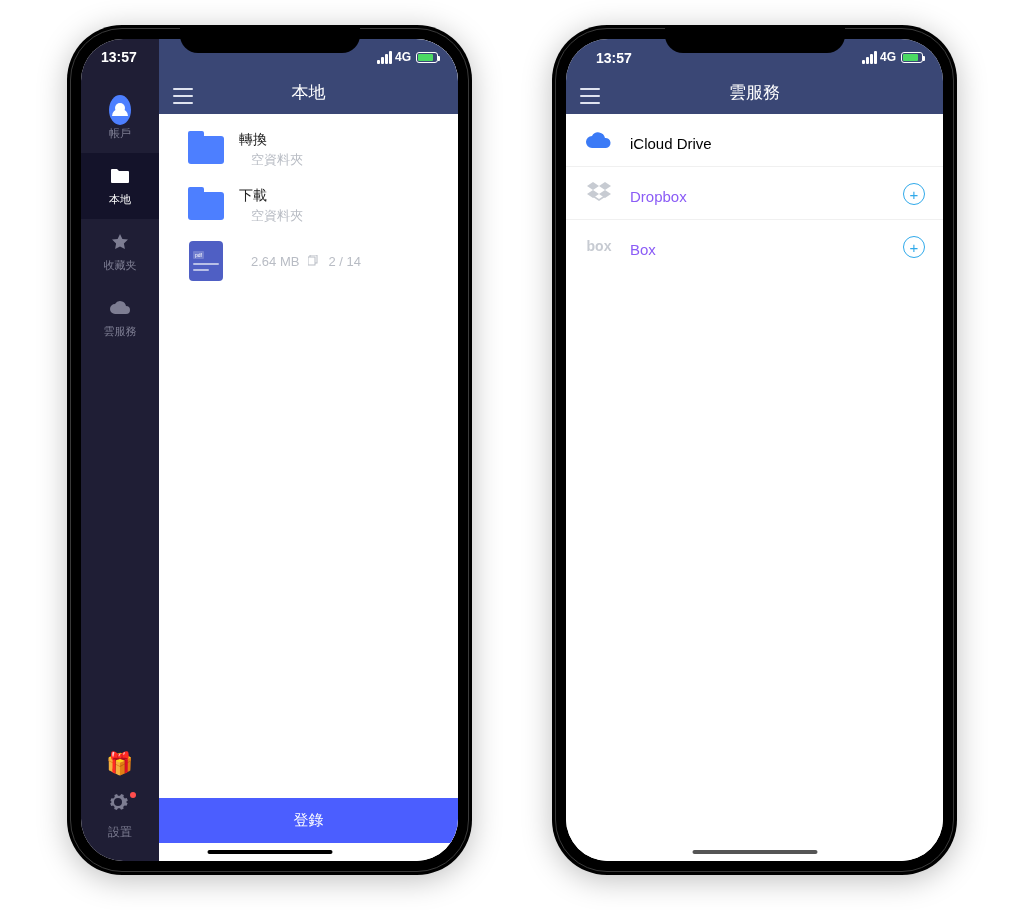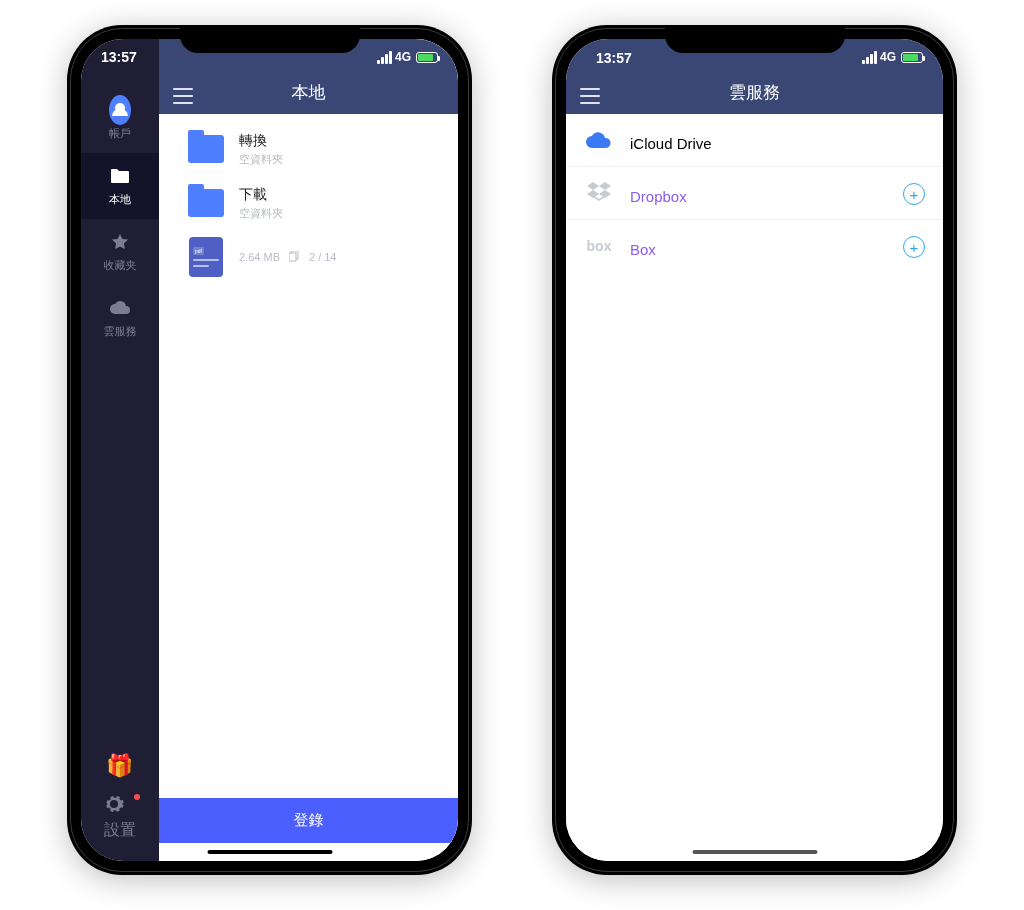--- a/index.html
+++ b/index.html
@@ -284,25 +284,26 @@
       flex: 1;
       display: flex;
       flex-direction: column;
       gap: 2px;
     }
     .file-name {
       font-size: 14px;
       color: #222;
     }
     .file-meta {
-      font-size: 11px;
+      font-size: 13px;
       color: #b8bcc4;
       display: flex;
       gap: 9px;
       align-items: center;
+      margin-left: 12px;
     }
 
     .login-bar {
       height: 45px;
       background: #4b5eff;
       color: #fff;
       display: flex;
       align-items: center;
       justify-content: center;
       font-size: 15px;
@@ -459,21 +460,21 @@
         </div>
 
         <div class="spacer"></div>
         <div class="side-bottom">
           <div class="gift-icon">🎁</div>
           <div class="gear-wrap">
             <svg width="20" height="20" viewBox="0 0 20 20">
                 <path fill="#7d7d92" d="M10 6a4 4 0 100 8 4 4 0 000-8zm8 4l1.6 1.2-1 2.6-2-.4a7 7 0 01-1.4 1.4l.4 2-2.6 1L12 16.2a7 7 0 01-2 0L8.8 18l-2.6-1 .4-2a7 7 0 01-1.4-1.4l-2 .4-1-2.6L3.8 10 2.4 8.8l1-2.6 2 .4A7 7 0 016.8 5l-.4-2 2.6-1L10 3.8a7 7 0 012 0L13.2 2l2.6 1-.4 2a7 7 0 011.4 1.4l2-.4 1 2.6L18 10z"></path>
               </svg>
             <div class="gear-dot"></div>
-            <div style="font-size:16px;text-align:left;margin-top:2px">設置</div>
+            <div style="font-size:12px;text-align:left;margin-top:8px">設置</div>
           </div>
         </div>
       </div>
 
       <div class="main">
         <div class="header-bar">
           <div class="hamburger">
               <span></span>
               <span></span>
               <span></span>

